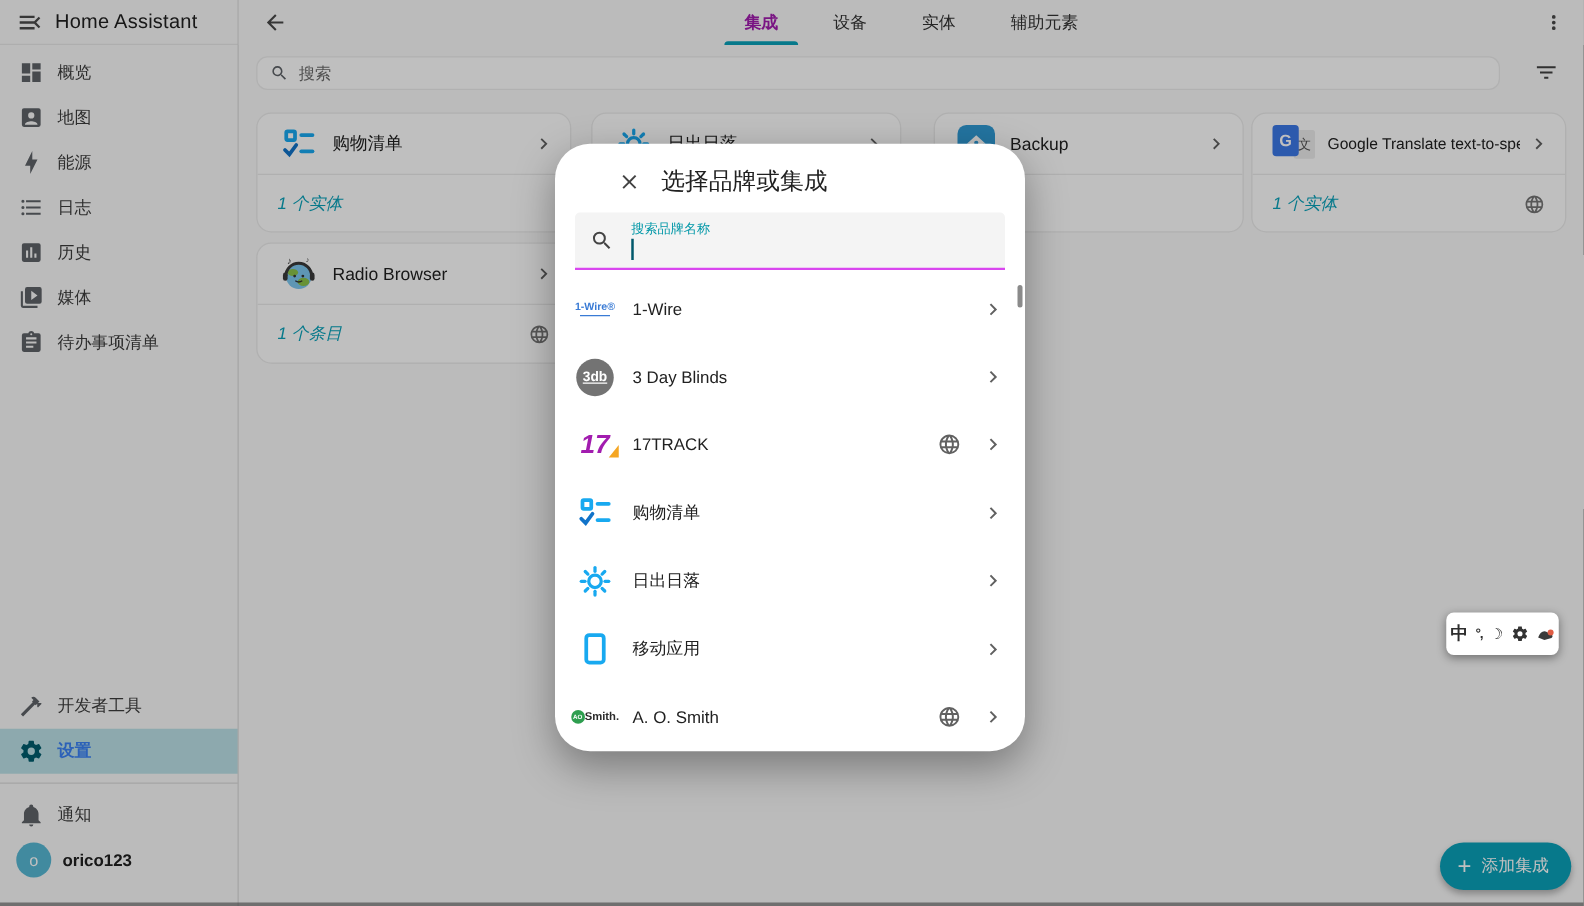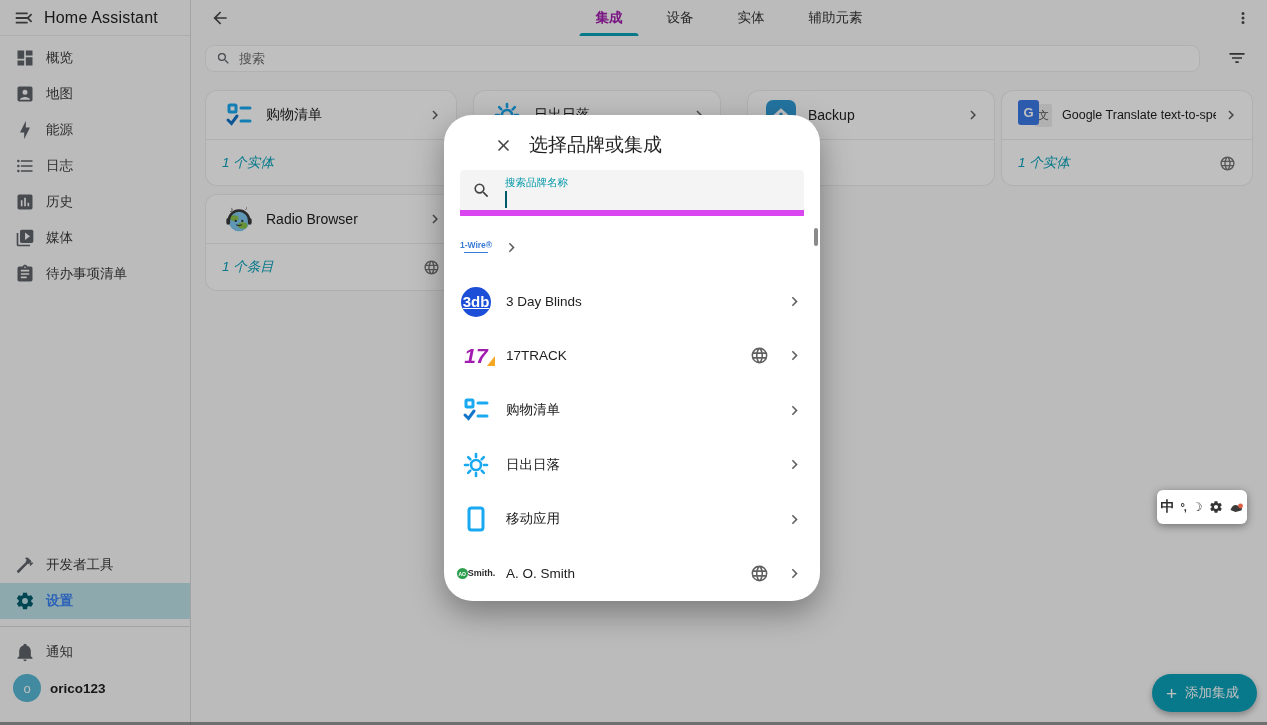--- a/index.html
+++ b/index.html
@@ -78,40 +78,40 @@
   
   .scrim { position:absolute; inset:0; background:rgba(0,0,0,0.25); z-index:50; }
 
   
   .dialog { position:absolute; left:444px; top:115px; width:376px; height:486px; background:#fff;
             border-radius:28px; z-index:60; box-shadow:0 12px 32px rgba(0,0,0,0.35);padding-left:27px; }
   .dlg-header { display:flex; align-items:center; padding:17px 24px 0 20px; }
   .dlg-close { width:24px; height:24px; display:flex; align-items:center; justify-content:center; cursor:pointer; }
   .dlg-title { margin-left:14px; font-size:19px; color:#212121; }
   .dlg-search { position:absolute; left:16px; right:16px; top:55px; height:46px; background:#f4f4f4;
-                border-radius:4px 4px 0 0; border-bottom:6px solid #d946ef; display:flex; align-items:center;
+                border-radius:4px 4px 0 0; border-bottom:2px solid #d946ef; display:flex; align-items:center;
                 padding:0 12px; cursor:text; }
   .dlg-search .field { position:relative; margin-left:14px; flex:1; height:100%; }
   .dlg-search .flabel { position:absolute; left:0; top:6px; font-size:10.5px; color:#0097a7; }
   .dlg-search .caret { position:absolute; left:0; top:21px; width:1.5px; height:17px; background:#01586b; }
   .dlg-list { position:absolute; left:0; right:0; top:105px; bottom:0; overflow:hidden;
               border-radius:0 0 28px 28px; }
   .drow { height:54.4px; display:flex; align-items:center; padding:0 16px 0 12px; cursor:pointer; }
   .drow .dlogo { width:40px; height:40px; flex:none; display:flex; align-items:center; justify-content:center; }
   .drow .dlabel { margin-left:10px; font-size:13.5px; color:#212121; flex:1; }
   .drow .dglobe { margin-right:10px; display:flex; }
   .dlg-thumb { position:absolute; right:2px; top:113px; width:4px; height:18px; background:#8a8a8a;
                border-radius:2px; z-index:61; }
 
   
   .logo-1wire { text-align:center; color:#3a7bd5; }
   .logo-1wire .t1 { font-size:8.5px; font-weight:bold; display:block; }
   .logo-1wire .t2 { display:block; height:3px; border-top:1px solid #3a7bd5; margin:2px 4px 0; }
-  .logo-3db { width:30px; height:30px; border-radius:50%; background:#1d4ed8; color:#fff;
-              display:flex; align-items:center; justify-content:center; font-size:15px; font-weight:bold;text-decoration:underline; }
+  .logo-3db { width:30px; height:30px; border-radius:50%; background:#737373; color:#fff;
+              display:flex; align-items:center; justify-content:center; font-size:11px; font-weight:bold;text-decoration:underline; }
   .logo-17 { position:relative; font-size:21px; font-weight:800; color:#a21caf; font-style:italic; }
   .logo-17 .wedge { position:absolute; right:-7px; bottom:2px; width:0; height:0;
                     border-left:8px solid transparent; border-bottom:10px solid #f5a623; }
   .logo-smith { display:flex; gap:0; }
   .logo-smith .dot { width:11px; height:11px; border-radius:50%; background:#2e9e4f; color:#fff;
                      font-size:5px; display:flex; align-items:center; justify-content:center; font-weight:bold; }
   .logo-smith .word { font-size:9px; font-weight:bold; color:#2b2b2b; }
 
   
   .ime { position:absolute; left:1157px; top:490px; width:90px; height:34px; background:#fff;
@@ -436,20 +436,21 @@
 
     <div class="dlg-list">
 
       <div class="drow">
         <span class="dlogo">
           <span class="logo-1wire">
               <span class="t1">1-Wire®</span>
               <span class="t2"></span>
             </span>
         </span>
+        <span class="dlabel">1-Wire</span>
         <span class="chev">
             <svg width="19" height="19" viewBox="0 0 24 24" fill="#616161">
               <path d="M8.59,16.58L13.17,12L8.59,7.41L10,6L16,12L10,18L8.59,16.58Z"></path>
             </svg>
           </span>
       </div>
 
       <div class="drow">
         <span class="dlogo">
           <span class="logo-3db">3db</span>

